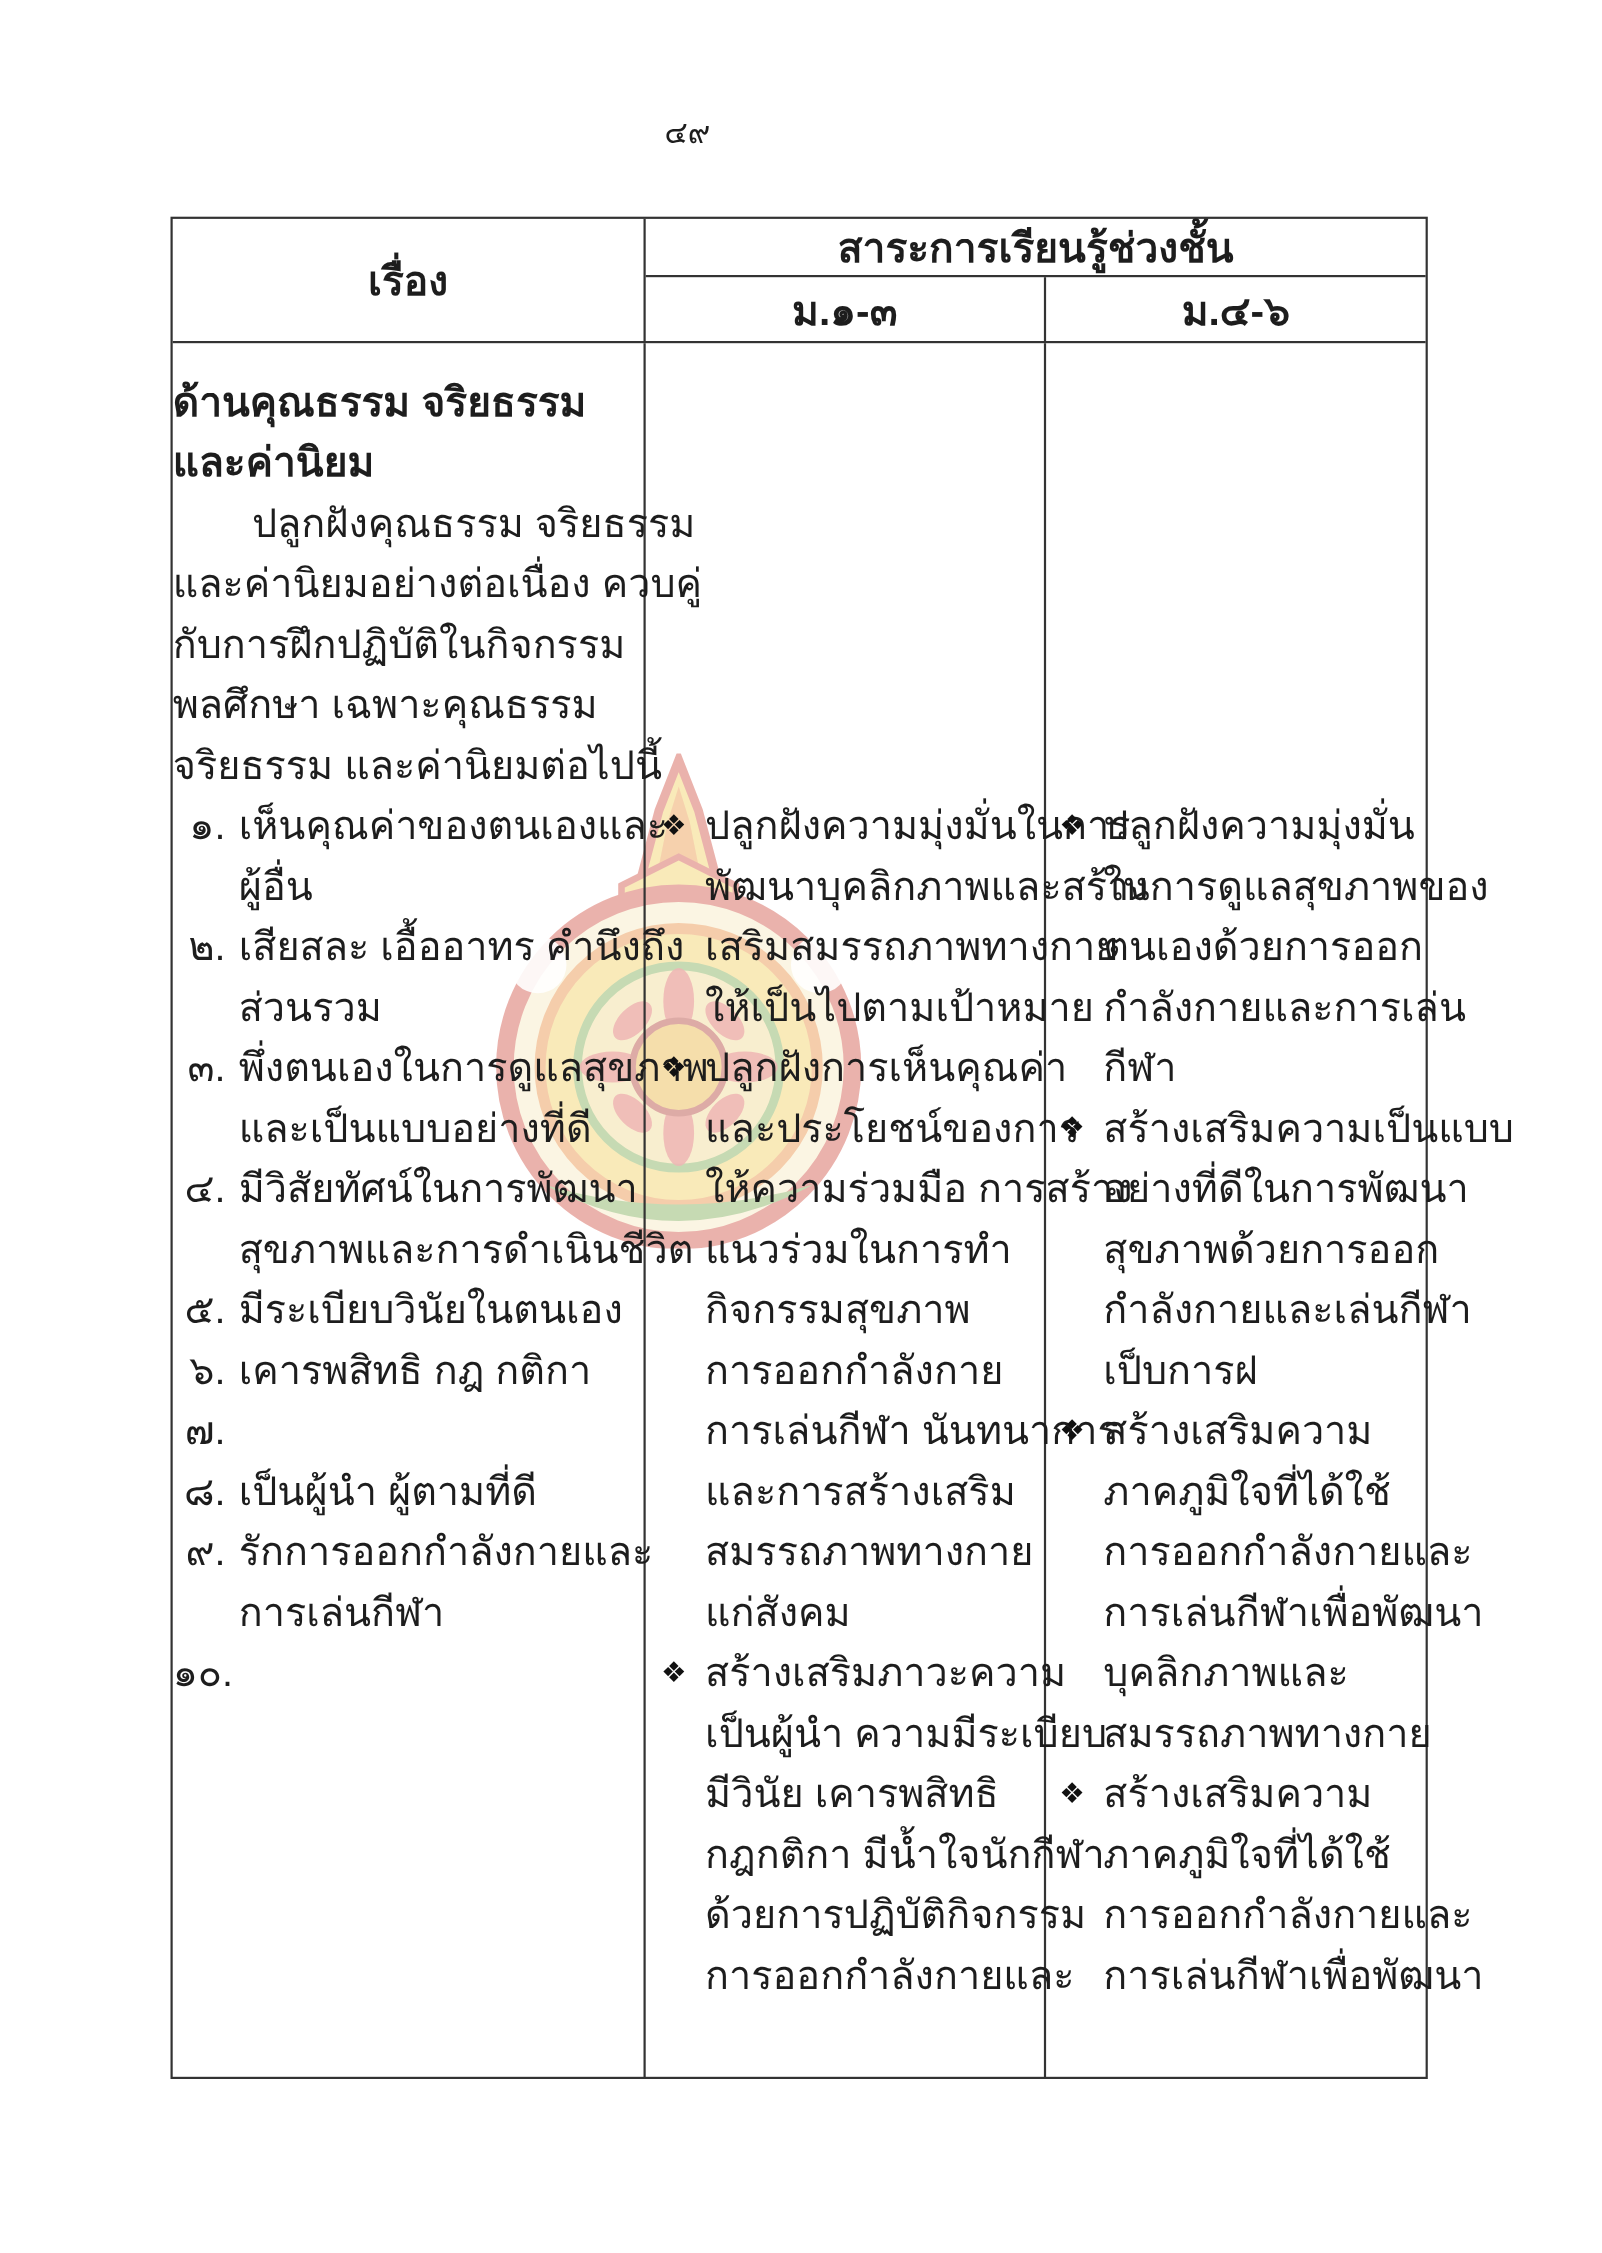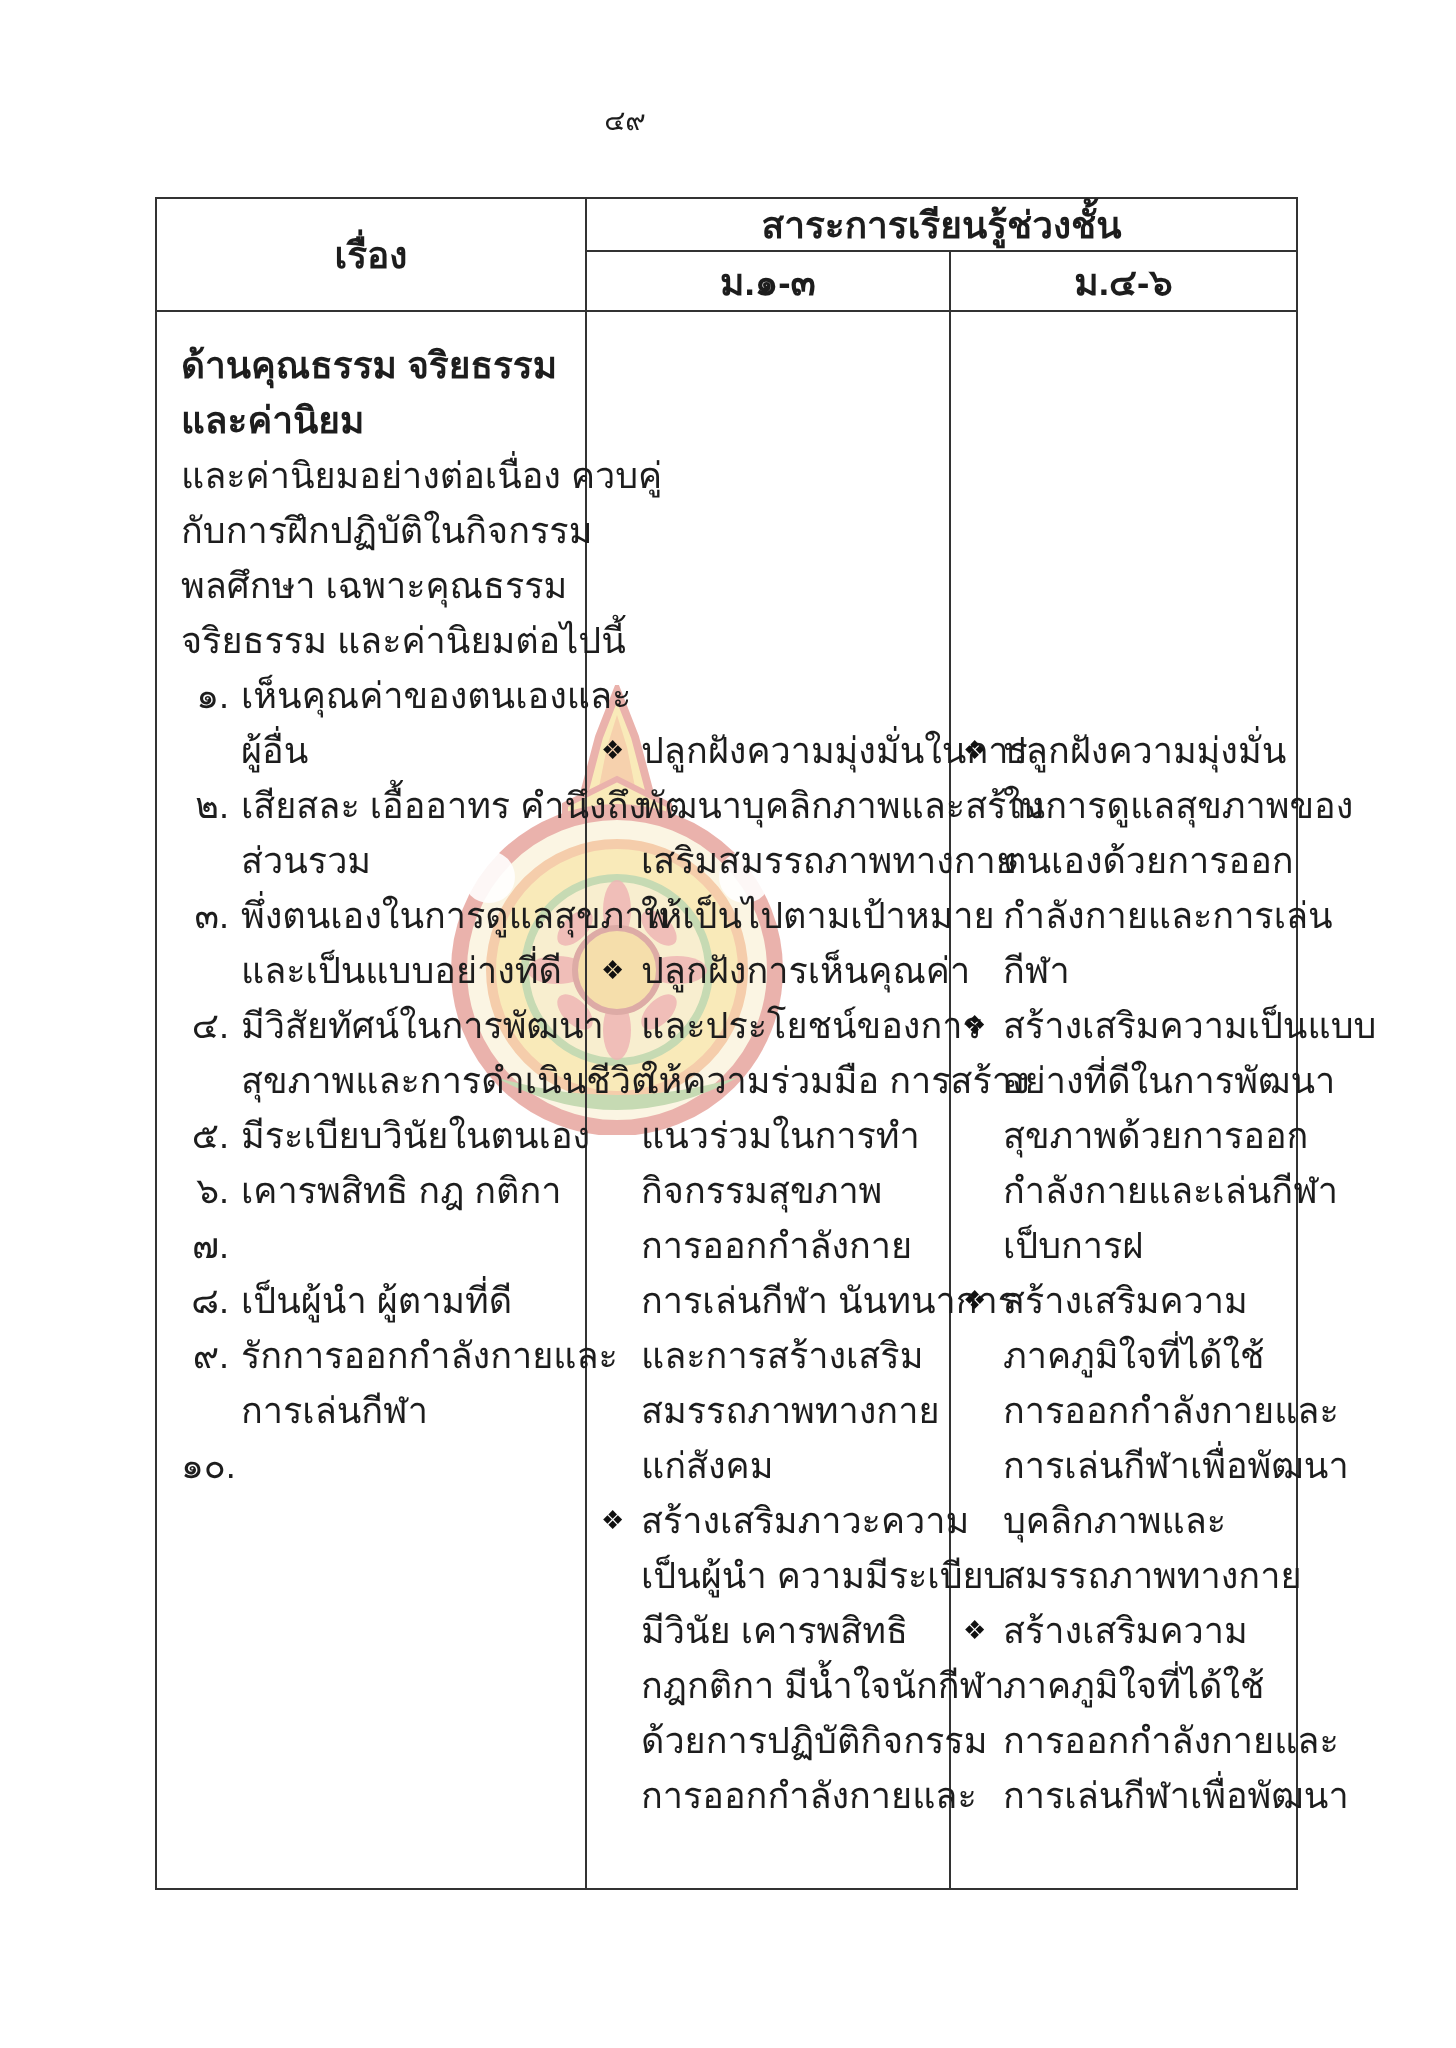--- a/index.html
+++ b/index.html
@@ -35,21 +35,21 @@
   .th-topic{grid-column:1;grid-row:1/3;border-right:2px solid #333;}
   .th-sara{grid-column:2/4;grid-row:1;border-bottom:2px solid #333;}
   .th-m13{grid-column:2;grid-row:2;border-right:2px solid #333;}
   .th-m46{grid-column:3;grid-row:2;}
   .tbody{
     display:grid;
     grid-template-columns:430px 364px 1fr;
     height:1578px;
   }
   .td{box-sizing:border-box;}
-  .td1{border-right:2px solid #333;padding:26px 6px 0 24px;}
+  .td1{border-right:2px solid #333;padding:26px 6px 0 0;}
   .td2{border-right:2px solid #333;padding:411px 4px 0 14px;}
   .td3{padding:411px 4px 0 12px;}
   .ln{height:55px;line-height:55px;font-size:36px;white-space:nowrap;}
   .b .ln, .ln.b{font-weight:bold;font-size:37px;}
   .ind{padding-left:72px;}
   .item{display:flex;}
   .inum{width:48px;flex:none;text-align:right;font-size:36px;line-height:55px;height:55px;}
   .itx{margin-left:12px;flex:1;min-width:0;}
   .bul{display:flex;}
   .bm{width:40px;flex:none;font-size:26px;line-height:55px;height:55px;color:#111;}
@@ -92,20 +92,21 @@
       <div class="th th-sara">สาระการเรียนรู้ช่วงชั้น</div>
       <div class="th th-m13">ม.๑-๓</div>
       <div class="th th-m46">ม.๔-๖</div>
     </div>
 
     <div class="tbody">
 
       <div class="td td1">
         <div class="ln b">ด้านคุณธรรม จริยธรรม</div>
         <div class="ln b">และค่านิยม</div>
+        <div class="ln ind">ปลูกฝังคุณธรรม จริยธรรม</div>
         <div class="ln">และค่านิยมอย่างต่อเนื่อง ควบคู่</div>
         <div class="ln">กับการฝึกปฏิบัติในกิจกรรม</div>
         <div class="ln">พลศึกษา เฉพาะคุณธรรม</div>
         <div class="ln">จริยธรรม และค่านิยมต่อไปนี้</div>
 
         <div class="item">
           <span class="inum">๑.</span>
           <div class="itx">
               <div class="ln">เห็นคุณค่าของตนเองและ</div>
               <div class="ln">ผู้อื่น</div>

